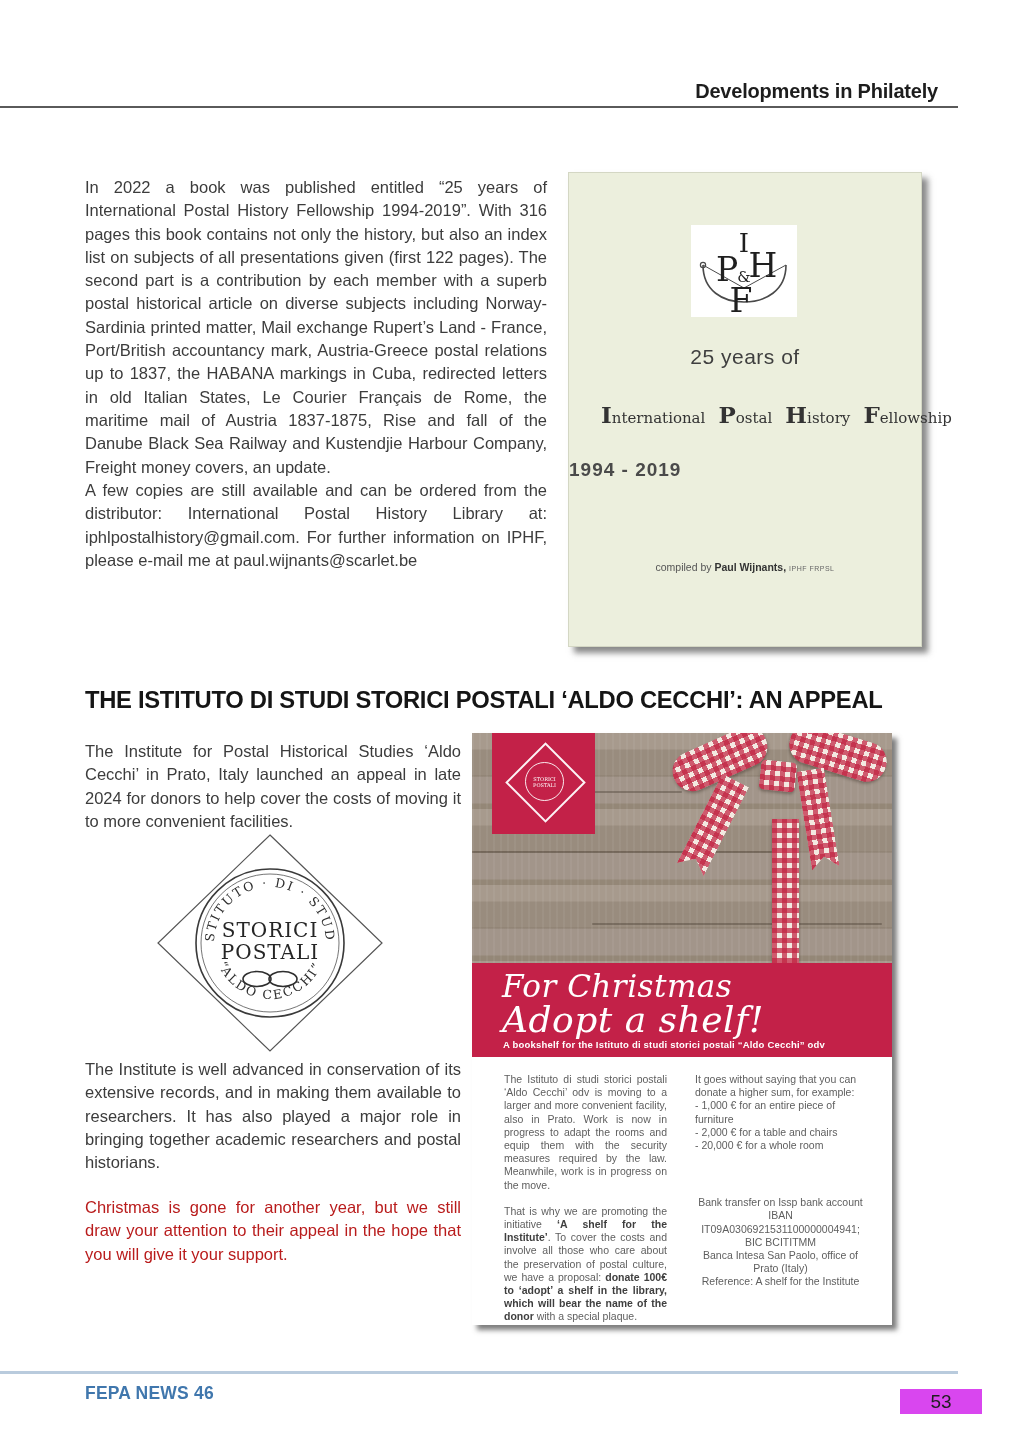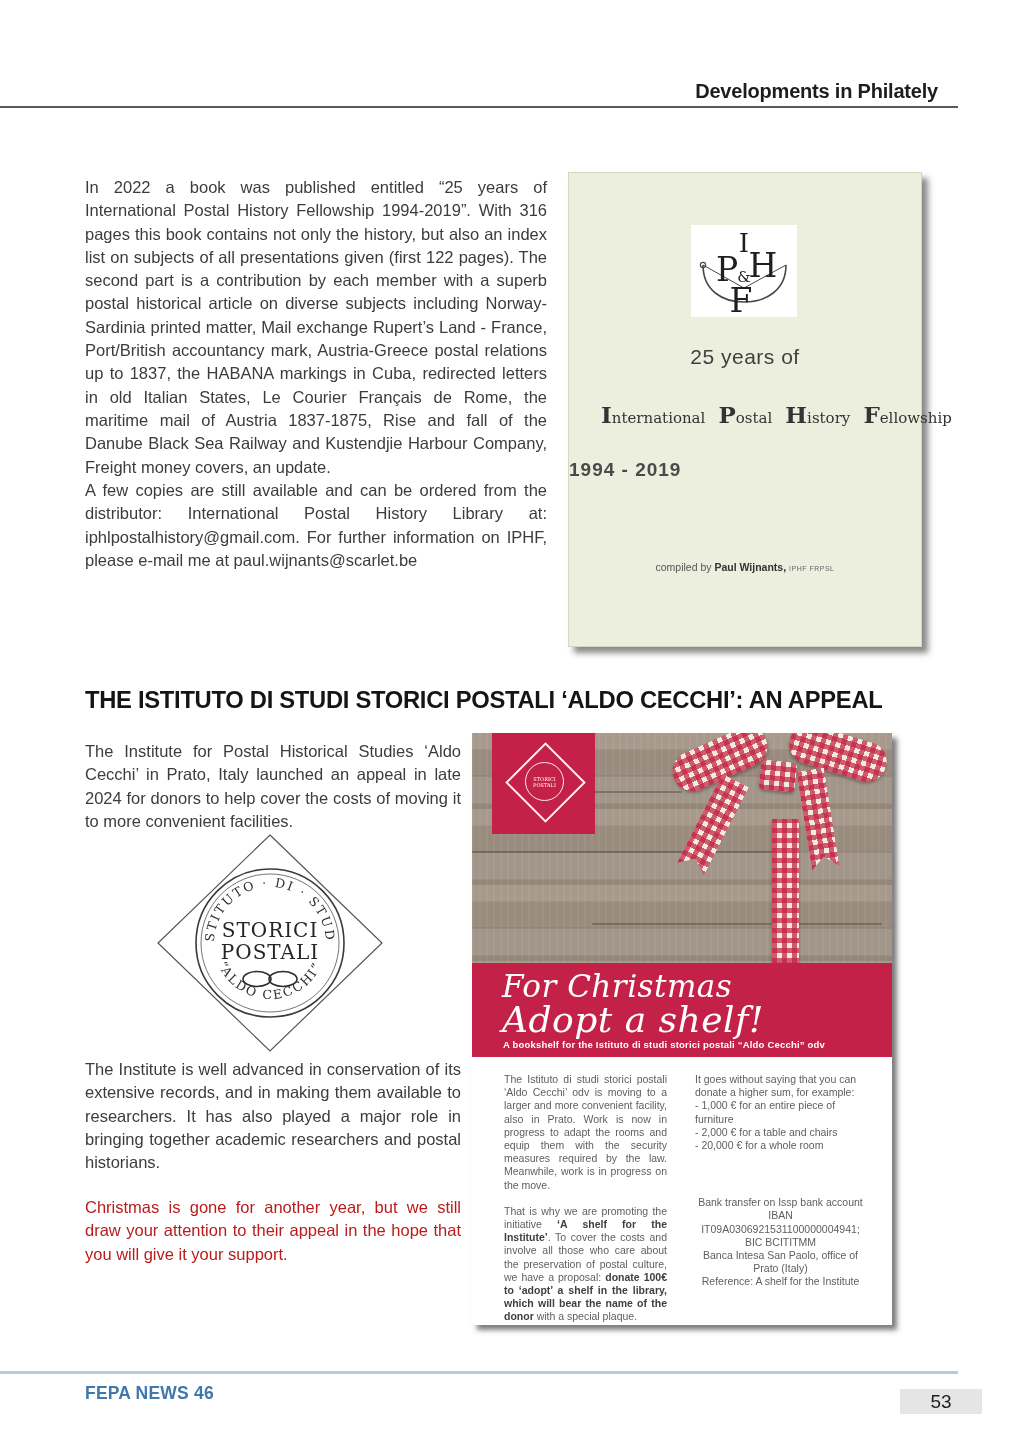--- a/index.html
+++ b/index.html
@@ -103,21 +103,21 @@
   }
   .fcol{flex:1;}
   .fcol .para{margin:0 0 13px 8px;text-align:justify;}
   .fcol .line{display:block;}
   .fcol b{color:#3f3f3f;}
   .bank{margin-top:44px;text-align:center;}
 
   
   .footer-rule{top:1371px;left:0;width:958px;height:3px;background:#b9cbdd;}
   .footer-journal{left:85px;top:1383px;font-size:17.5px;font-weight:700;color:#4077ad;letter-spacing:.2px;}
-  .page-badge{left:900px;top:1389px;width:82px;height:25px;background:#e5e5e5;
+  .page-badge{left:900px;top:1389px;width:82px;height:25px;background:#d946ef;
     display:flex;align-items:center;justify-content:center;font-size:19px;color:#1e1e1e;}
 
   svg text{font-family:"DejaVu Serif",serif;}
 </style>
 </head>
 <body>
 
 <div class="abs header-title">Developments in Philately</div>
 <div class="abs header-rule"></div>
 

